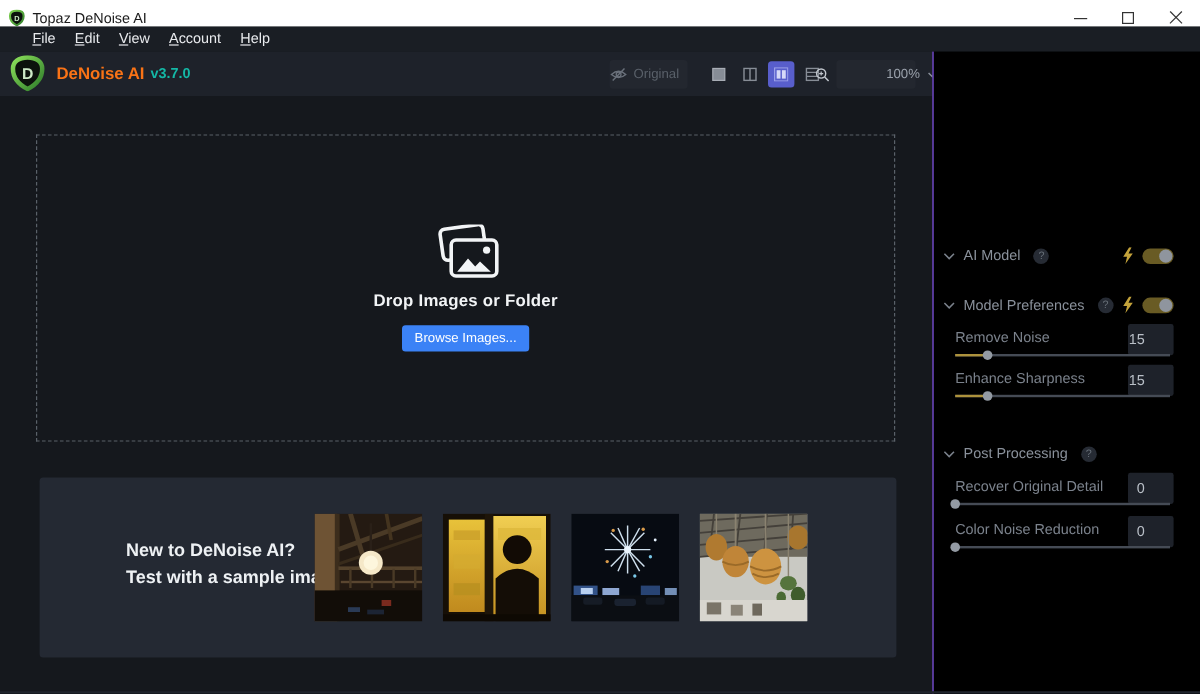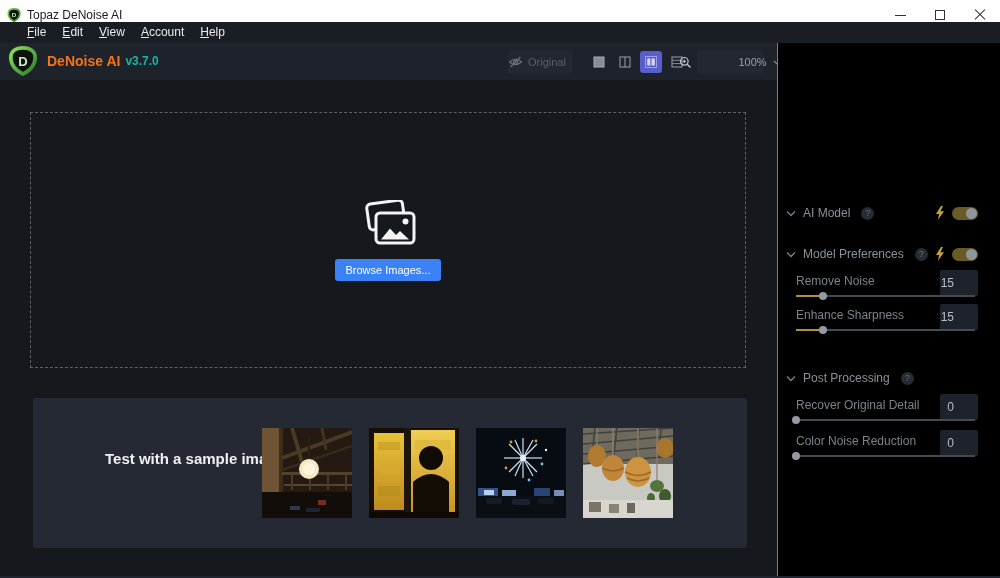--- a/index.html
+++ b/index.html
@@ -200,25 +200,27 @@
   <span style="display:flex;">
     <svg width="58" height="46" viewBox="0 0 58 46">
       <g transform="rotate(-8 27 16)">
         <rect x="9" y="2" width="36" height="26" rx="4" fill="#15181d" stroke="#f2f4f6" stroke-width="3"></rect>
       </g>
       <rect x="17" y="13" width="38" height="30" rx="4" fill="#15181d" stroke="#f2f4f6" stroke-width="3"></rect>
       <circle cx="46.5" cy="21.5" r="3" fill="#f2f4f6"></circle>
       <path d="M22,39.5 L31,28.5 L37,35 L41,31 L50,39.5 Z" fill="#f2f4f6"></path>
     </svg>
   </span>
+  <div class="dz-title">Drop Images or Folder</div>
   <div class="browse-btn">Browse Images...</div>
 </div>
 
 <div class="samples">
   <div class="samples-text">
+    <div>New to DeNoise AI?</div>
     <div>Test with a sample image</div>
   </div>
   <div class="thumbs">
 
     <div class="thumb" title="lodge-interior-sample">
       <svg width="90" height="90" viewBox="0 0 90 90">
         <rect width="90" height="90" fill="#241a12"></rect>
         <rect x="0" y="0" width="19" height="90" fill="#6e5334"></rect>
         <rect x="17" y="0" width="4" height="90" fill="#3c2d1c"></rect>
         <path d="M20,30 L90,4" stroke="#4a3a26" stroke-width="4" fill="none"></path>

